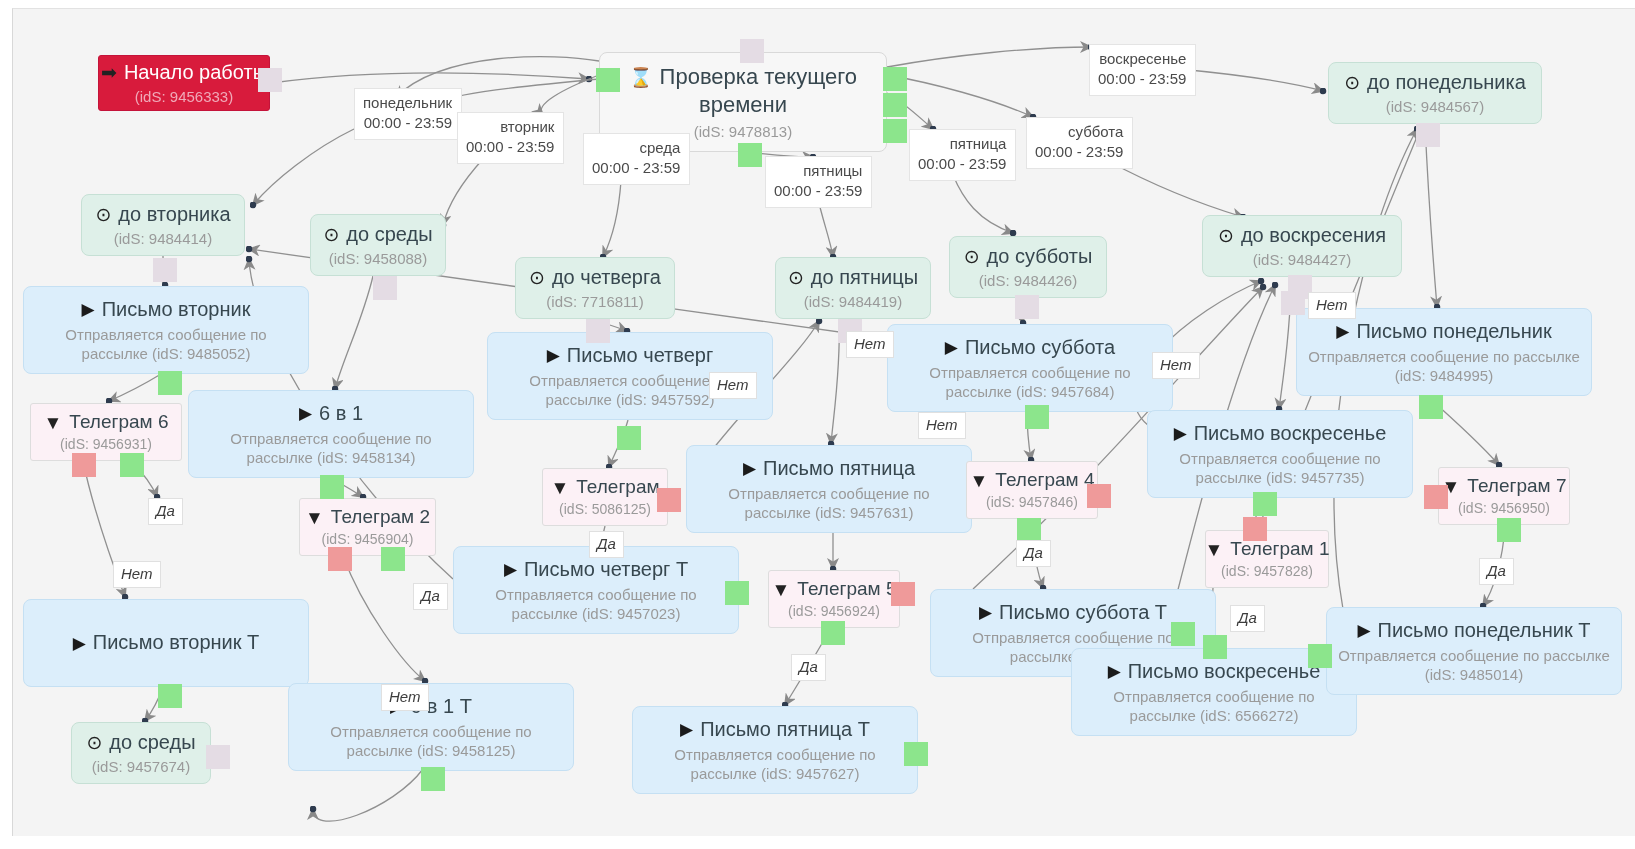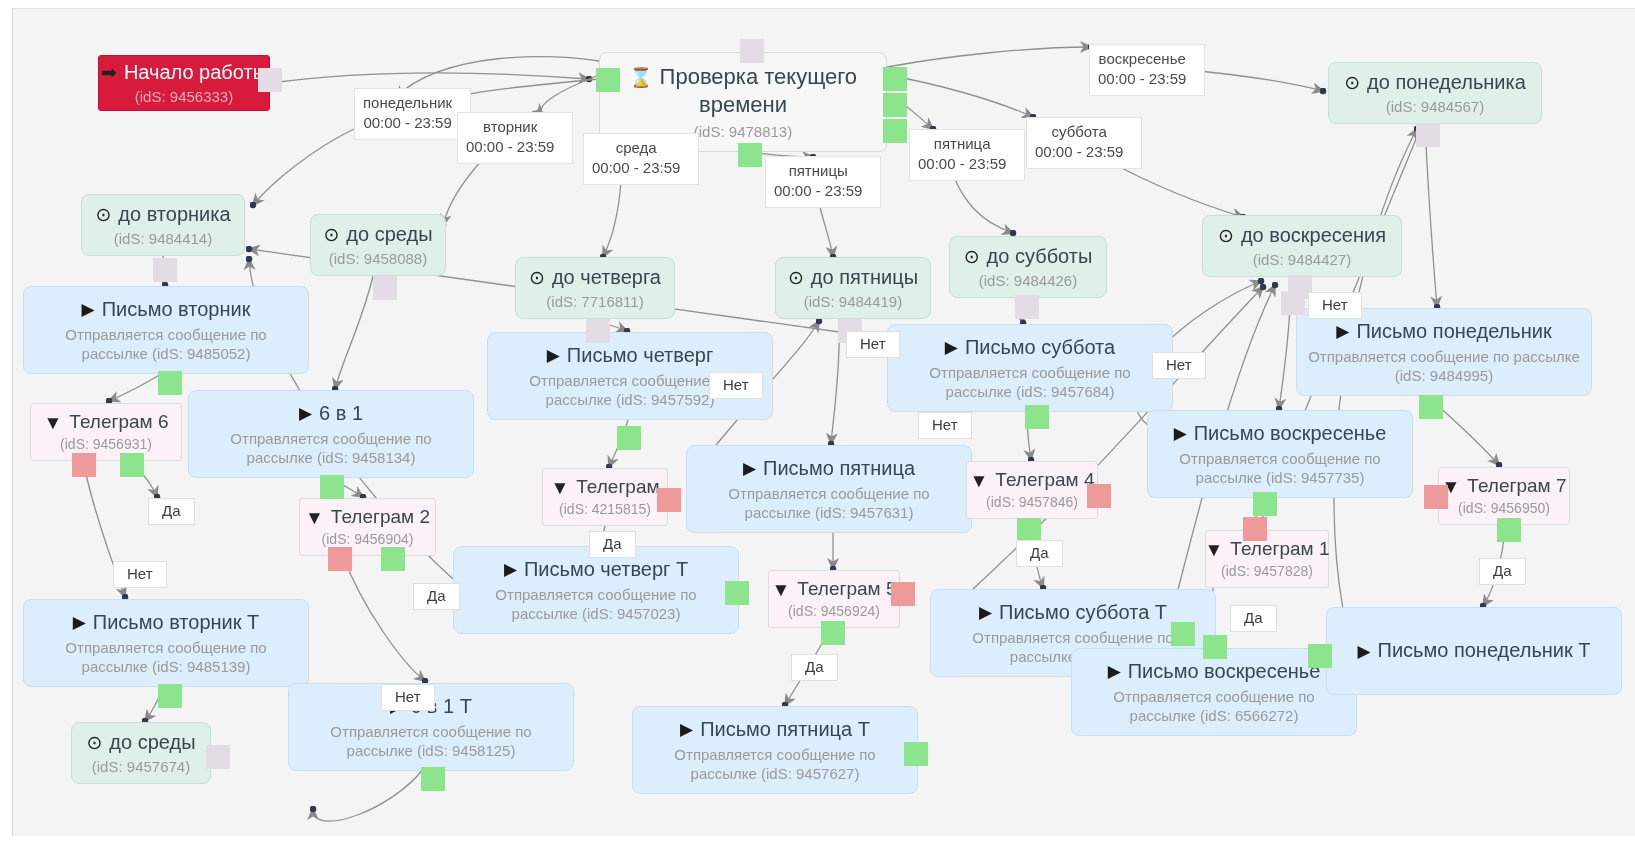--- a/index.html
+++ b/index.html
@@ -91,37 +91,38 @@
     font-size: 19px;
     line-height: 1;
     color: #222222;
   }
   .icon-play { color: #1b1b1b; font-size: 17px; }
   
   .daylabel {
     position: absolute;
     background: #ffffff;
     border: 1px solid #e4e4e4;
-    padding: 4px 18px 5px 8px;
+    padding: 4px 9px 5px 8px;
     font-size: 15px;
     color: #4a4a4a;
-    text-align: center;
+    text-align: right;
     line-height: 1.35;
     white-space: nowrap;
   }
   
   .yn {
     position: absolute;
     background: #ffffff;
     border: 1px solid #e0e0e0;
     font-size: 15px;
     color: #3d3d3d;
-    padding: 4px 13px;
+    padding: 4px 7px;
     line-height: 1.1;
     white-space: nowrap;
+    font-style: italic;
   }
   
   .port {
     position: absolute;
     width: 22px; height: 26px;
   }
   .port.green { background: #8ce58c; }
   .port.red   { background: #ef9a9a; }
   .port.grey  { background: #e4dce4; }
   .port.sq    { width: 24px; height: 24px; }
@@ -368,21 +369,20 @@
             <span class="icon-glyph icon-play">▶</span>
             <span>Письмо пятница</span>
           </div>
           <div class="sub">Отправляется сообщение по рассылке (idS: 9457631)</div>
         </div>
         <div class="node n-mail" style="left: 10px; top: 590px; width: 286px; height: 88px;">
           <div class="title">
             <span class="icon-glyph icon-play">▶</span>
             <span>Письмо вторник Т</span>
           </div>
-          <div class="sub">Отправляется сообщение по рассылке (idS: 9485139)</div>
         </div>
         <div class="node n-mail" style="left: 440px; top: 537px; width: 286px; height: 88px;">
           <div class="title">
             <span class="icon-glyph icon-play">▶</span>
             <span>Письмо четверг Т</span>
           </div>
           <div class="sub">Отправляется сообщение по рассылке (idS: 9457023)</div>
         </div>
         <div class="node n-mail" style="left: 275px; top: 674px; width: 286px; height: 88px;">
           <div class="title">
@@ -403,20 +403,21 @@
             <span class="icon-glyph icon-play">▶</span>
             <span>Письмо воскресенье</span>
           </div>
           <div class="sub">Отправляется сообщение по рассылке (idS: 6566272)</div>
         </div>
         <div class="node n-mail" style="left: 1313px; top: 598px; width: 296px; height: 88px;">
           <div class="title">
             <span class="icon-glyph icon-play">▶</span>
             <span>Письмо понедельник Т</span>
           </div>
+          <div class="sub">Отправляется сообщение по рассылке (idS: 9485014)</div>
         </div>
         <div class="node n-mail" style="left: 619px; top: 697px; width: 286px; height: 88px;">
           <div class="title">
             <span class="icon-glyph icon-play">▶</span>
             <span>Письмо пятница Т</span>
           </div>
           <div class="sub">Отправляется сообщение по рассылке (idS: 9457627)</div>
         </div>
         <div class="node n-tg" style="left: 17px; top: 394px; width: 152px; height: 58px;">
           <div class="title">
@@ -430,21 +431,21 @@
             <span class="icon-glyph">▼</span>
             <span>Телеграм 2</span>
           </div>
           <div class="sub">(idS: 9456904)</div>
         </div>
         <div class="node n-tg" style="left: 529px; top: 459px; width: 126px; height: 58px;">
           <div class="title">
             <span class="icon-glyph">▼</span>
             <span>Телеграм</span>
           </div>
-          <div class="sub">(idS: 4215815)</div>
+          <div class="sub">(idS: 5086125)</div>
         </div>
         <div class="node n-tg" style="left: 755px; top: 561px; width: 132px; height: 58px;">
           <div class="title">
             <span class="icon-glyph">▼</span>
             <span>Телеграм 5</span>
           </div>
           <div class="sub">(idS: 9456924)</div>
         </div>
         <div class="node n-tg" style="left: 953px; top: 452px; width: 132px; height: 58px;">
           <div class="title">

